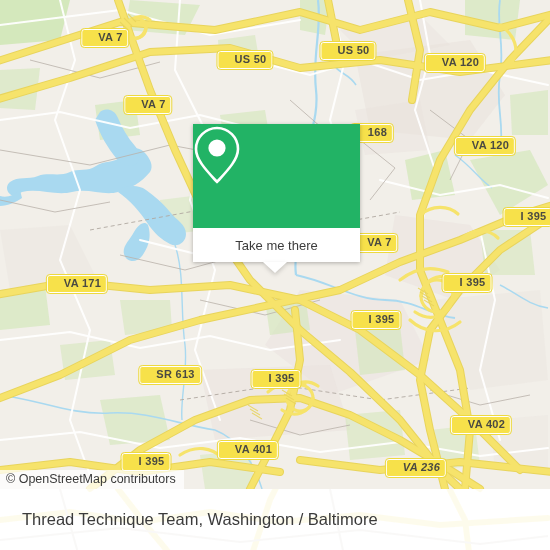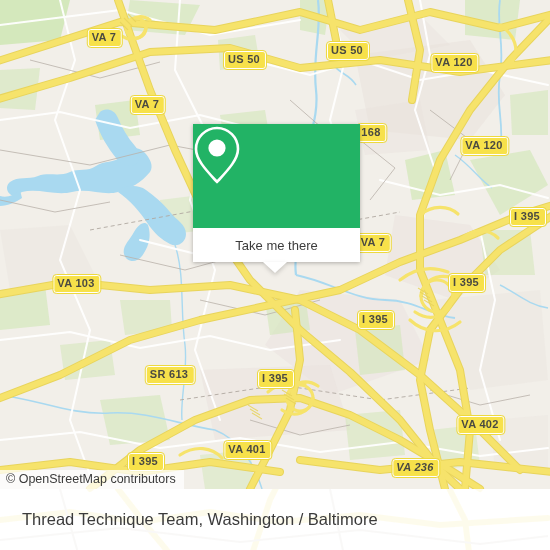--- a/index.html
+++ b/index.html
@@ -6,21 +6,21 @@
   body{width:550px;height:550px;overflow:hidden;font-family:"Liberation Sans",sans-serif;}
   #app{position:relative;width:550px;height:550px;overflow:hidden;background:#fff;}
 
   
   #map{position:absolute;left:0;top:0;width:550px;height:489px;overflow:hidden;background:#f2efe9;}
   #map svg{position:absolute;left:0;top:0;}
 
   
   .shield{position:absolute;transform:translate(-50%,-50%);
     background:#f7e14a;border:1.5px solid #ffffff;outline:1.5px solid #edd93f;
-    border-radius:3px;padding:1px 5px 2px 3px;
+    border-radius:3px;padding:1px 5px 2px 16px;
     font-family:"Liberation Sans",sans-serif;font-size:11px;font-weight:bold;
     color:#4a4a42;letter-spacing:.3px;white-space:nowrap;line-height:13px;text-align:right;}
 
   
   #attrib{position:absolute;left:0;top:470px;background:rgba(255,255,255,.75);
     padding:2px 8px 3px 6px;font-size:12.5px;color:#3a3a3a;white-space:nowrap;
     font-family:"Liberation Sans",sans-serif;}
 
   
   #card{position:absolute;left:193px;top:124px;width:167px;height:138px;
@@ -216,21 +216,21 @@
         <div class="shield" style="left: 105px; top: 38px;">VA 7</div>
         <div class="shield" style="left: 245px; top: 60px;">US 50</div>
         <div class="shield" style="left: 348px; top: 51px;">US 50</div>
         <div class="shield" style="left: 455px; top: 63px;">VA 120</div>
         <div class="shield" style="left: 148px; top: 105px;">VA 7</div>
         <div class="shield" style="left: 372px; top: 133px;">168</div>
         <div class="shield" style="left: 485px; top: 146px;">VA 120</div>
         <div class="shield" style="left: 528px; top: 217px;">I 395</div>
         <div class="shield" style="left: 374px; top: 243px;">VA 7</div>
         <div class="shield" style="left: 467px; top: 283px;">I 395</div>
-        <div class="shield" style="left: 77px; top: 284px;">VA 103</div>
+        <div class="shield" style="left: 77px; top: 284px;">VA 171</div>
         <div class="shield" style="left: 376px; top: 320px;">I 395</div>
         <div class="shield" style="left: 158px; top: 375px; margin-left: 12px;">SR 613</div>
         <div class="shield" style="left: 276px; top: 379px;">I 395</div>
         <div class="shield" style="left: 481px; top: 391px; margin-top: 34px;">VA 402</div>
         <div class="shield" style="left: 248px; top: 450px;">VA 401</div>
         <div class="shield" style="left: 146px; top: 462px;">I 395</div>
         <div class="shield" style="left: 416px; top: 468px; font-style: italic;">VA 236</div>
       </div>
 
     <div id="attrib">© OpenStreetMap contributors</div>

